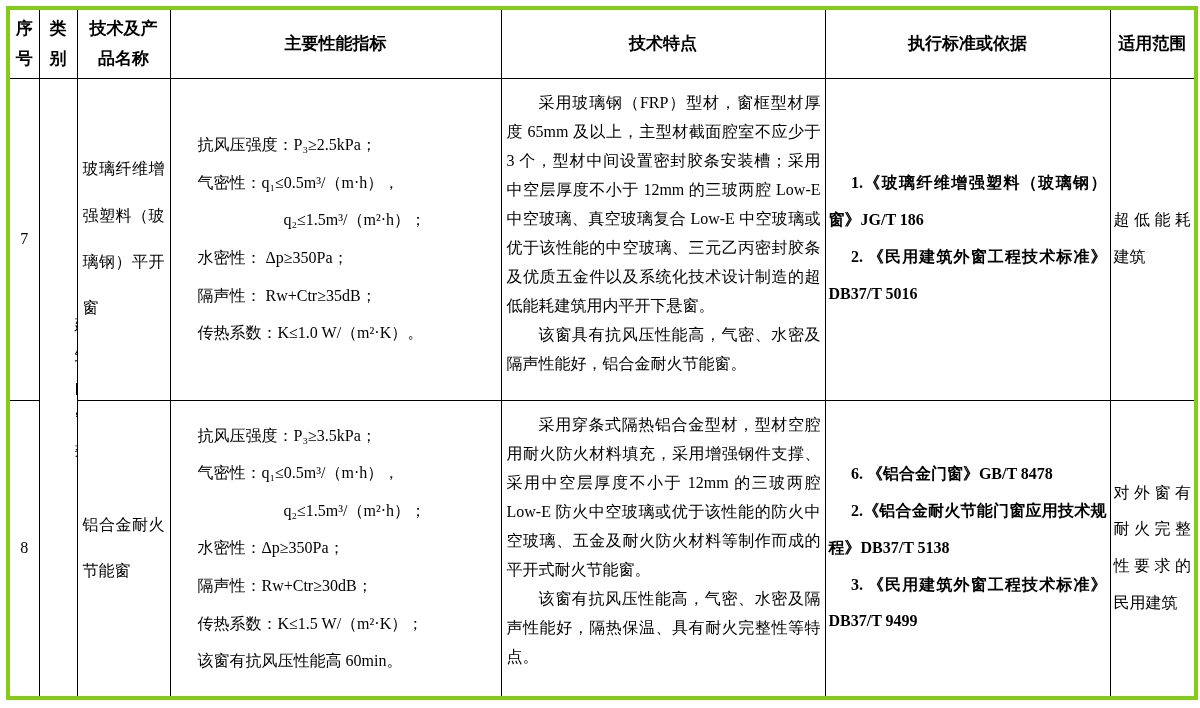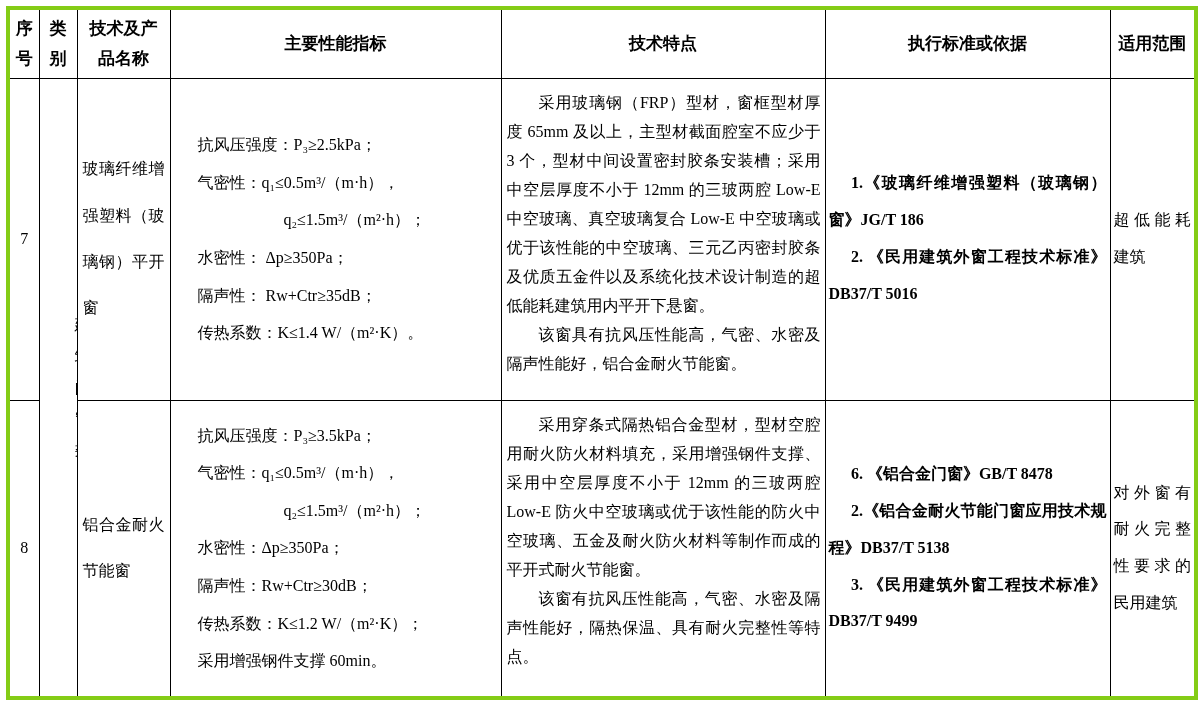--- a/index.html
+++ b/index.html
@@ -109,21 +109,21 @@
         <td class="cell-category" rowspan="2">
           <div class="vtext">建筑门窗类</div>
         </td>
         <td class="cell-name">玻璃纤维增强塑料（玻璃钢）平开窗</td>
         <td class="cell-indicators">
           <div class="ind-line">抗风压强度：P₃≥2.5kPa；</div>
           <div class="ind-line">气密性：q₁≤0.5m³/（m·h），</div>
           <div class="ind-line indent">q₂≤1.5m³/（m²·h）；</div>
           <div class="ind-line">水密性： Δp≥350Pa；</div>
           <div class="ind-line">隔声性： Rw+Ctr≥35dB；</div>
-          <div class="ind-line">传热系数：K≤1.4 W/（m²·K）。</div>
+          <div class="ind-line">传热系数：K≤1.0 W/（m²·K）。</div>
         </td>
         <td class="cell-features">
           <p>采用玻璃钢（FRP）型材，窗框型材厚度 65mm 及以上，主型材截面腔室不应少于 3 个，型材中间设置密封胶条安装槽；采用中空层厚度不小于 12mm 的三玻两腔 Low-E 中空玻璃、真空玻璃复合 Low-E 中空玻璃或优于该性能的中空玻璃、三元乙丙密封胶条及优质五金件以及系统化技术设计制造的超低能耗建筑用内平开下悬窗。</p>
           <p>该窗具有抗风压性能高，气密、水密及隔声性能好，铝合金耐火节能窗。</p>
         </td>
         <td class="cell-standards">
           <p>1.《玻璃纤维增强塑料（玻璃钢）窗》JG/T 186</p>
           <p>2. 《民用建筑外窗工程技术标准》DB37/T 5016</p>
         </td>
         <td class="cell-scope">
@@ -132,22 +132,22 @@
       </tr>
       <tr class="row-8">
         <td class="cell-no">8</td>
         <td class="cell-name">铝合金耐火节能窗</td>
         <td class="cell-indicators">
           <div class="ind-line">抗风压强度：P₃≥3.5kPa；</div>
           <div class="ind-line">气密性：q₁≤0.5m³/（m·h），</div>
           <div class="ind-line indent">q₂≤1.5m³/（m²·h）；</div>
           <div class="ind-line">水密性：Δp≥350Pa；</div>
           <div class="ind-line">隔声性：Rw+Ctr≥30dB；</div>
-          <div class="ind-line">传热系数：K≤1.2 W/（m²·K）；</div>
-          <div class="ind-line">采用增强钢件支撑 60min。</div>
+          <div class="ind-line">传热系数：K≤1.5 W/（m²·K）；</div>
+          <div class="ind-line">该窗有抗风压性能高 60min。</div>
         </td>
         <td class="cell-features">
           <p>采用穿条式隔热铝合金型材，型材空腔用耐火防火材料填充，采用增强钢件支撑、采用中空层厚度不小于 12mm 的三玻两腔 Low-E 防火中空玻璃或优于该性能的防火中空玻璃、五金及耐火防火材料等制作而成的平开式耐火节能窗。</p>
           <p>该窗有抗风压性能高，气密、水密及隔声性能好，隔热保温、具有耐火完整性等特点。</p>
         </td>
         <td class="cell-standards">
           <p>6. 《铝合金门窗》GB/T 8478</p>
           <p>2.《铝合金耐火节能门窗应用技术规程》DB37/T 5138</p>
           <p>3. 《民用建筑外窗工程技术标准》DB37/T 9499</p>
         </td>

